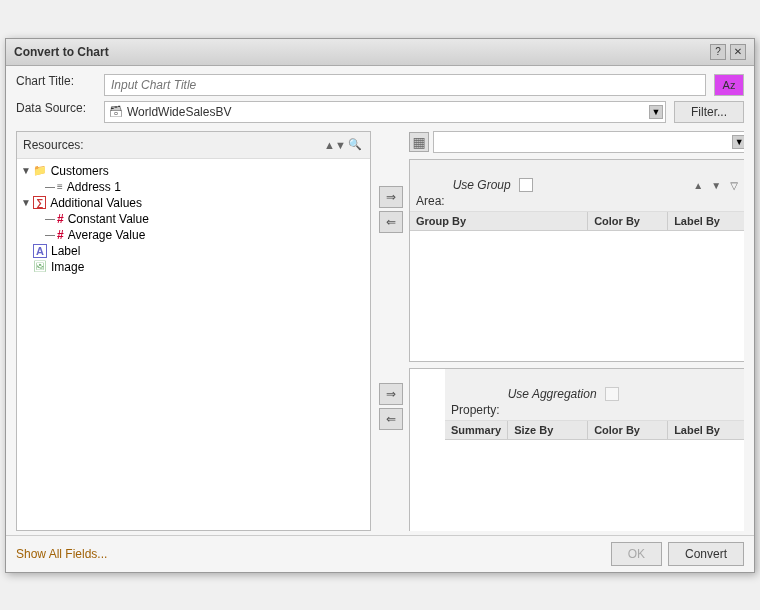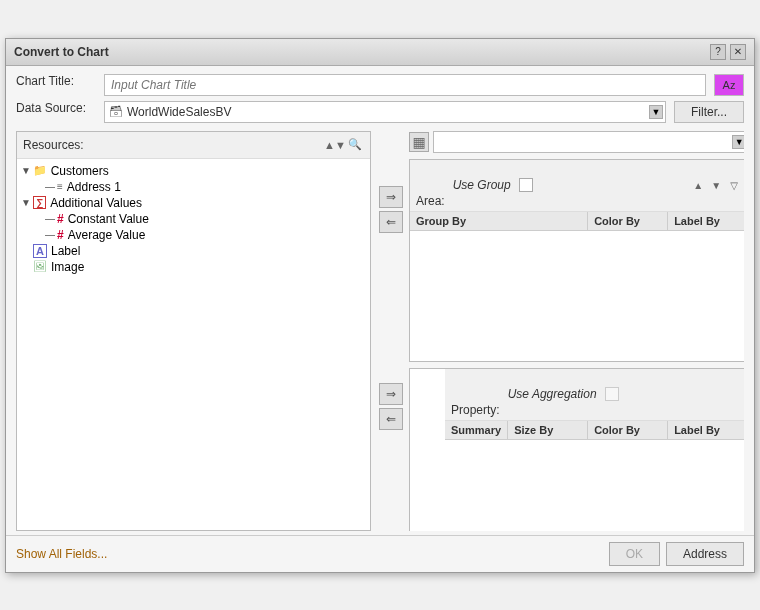--- a/index.html
+++ b/index.html
@@ -513,16 +513,16 @@
           <div class="bottom-grid-body grid-body"></div>
         </div>
       </div>
     </div>
   </div>
 
   <div class="footer-area">
     <span class="show-all-link">Show All Fields...</span>
     <div class="footer-buttons">
       <button class="footer-btn" disabled="">OK</button>
-      <button class="footer-btn">Address</button>
+      <button class="footer-btn">Convert</button>
     </div>
   </div>
 </div>
 
 </body></html>

